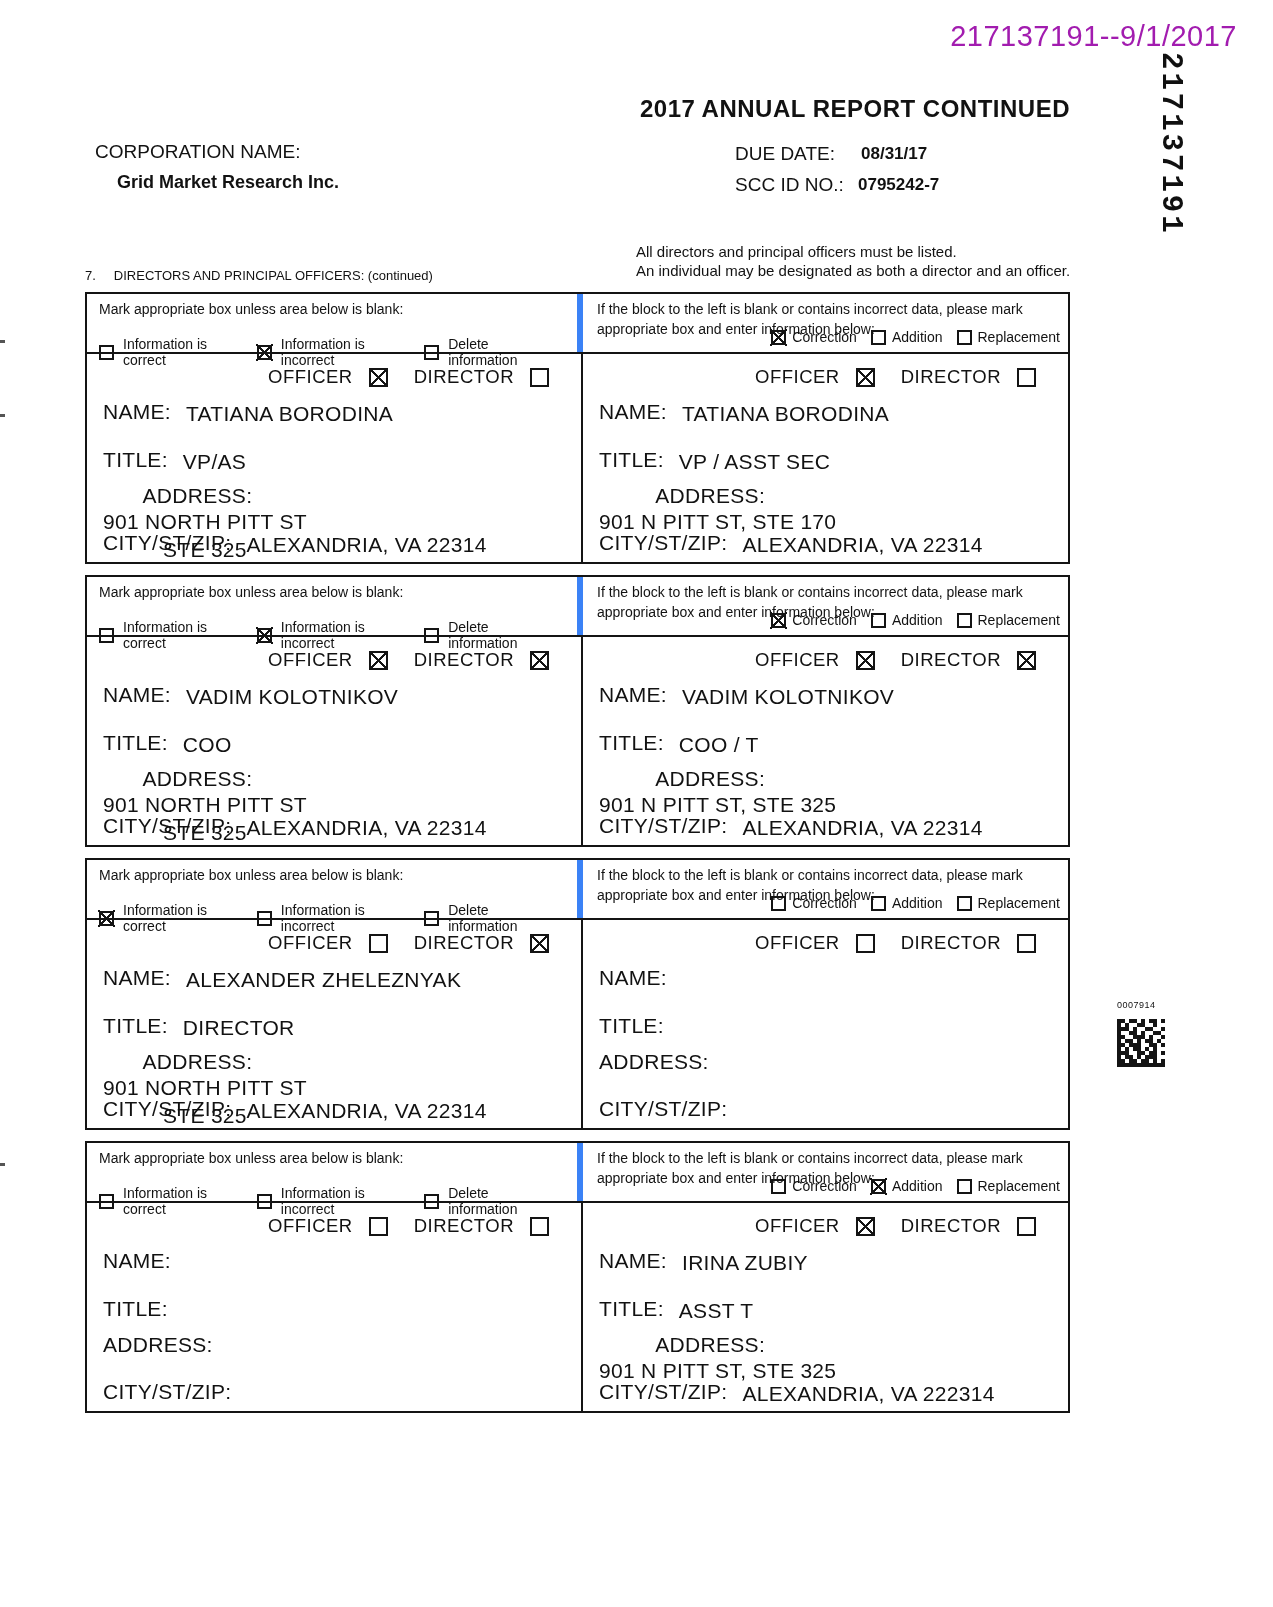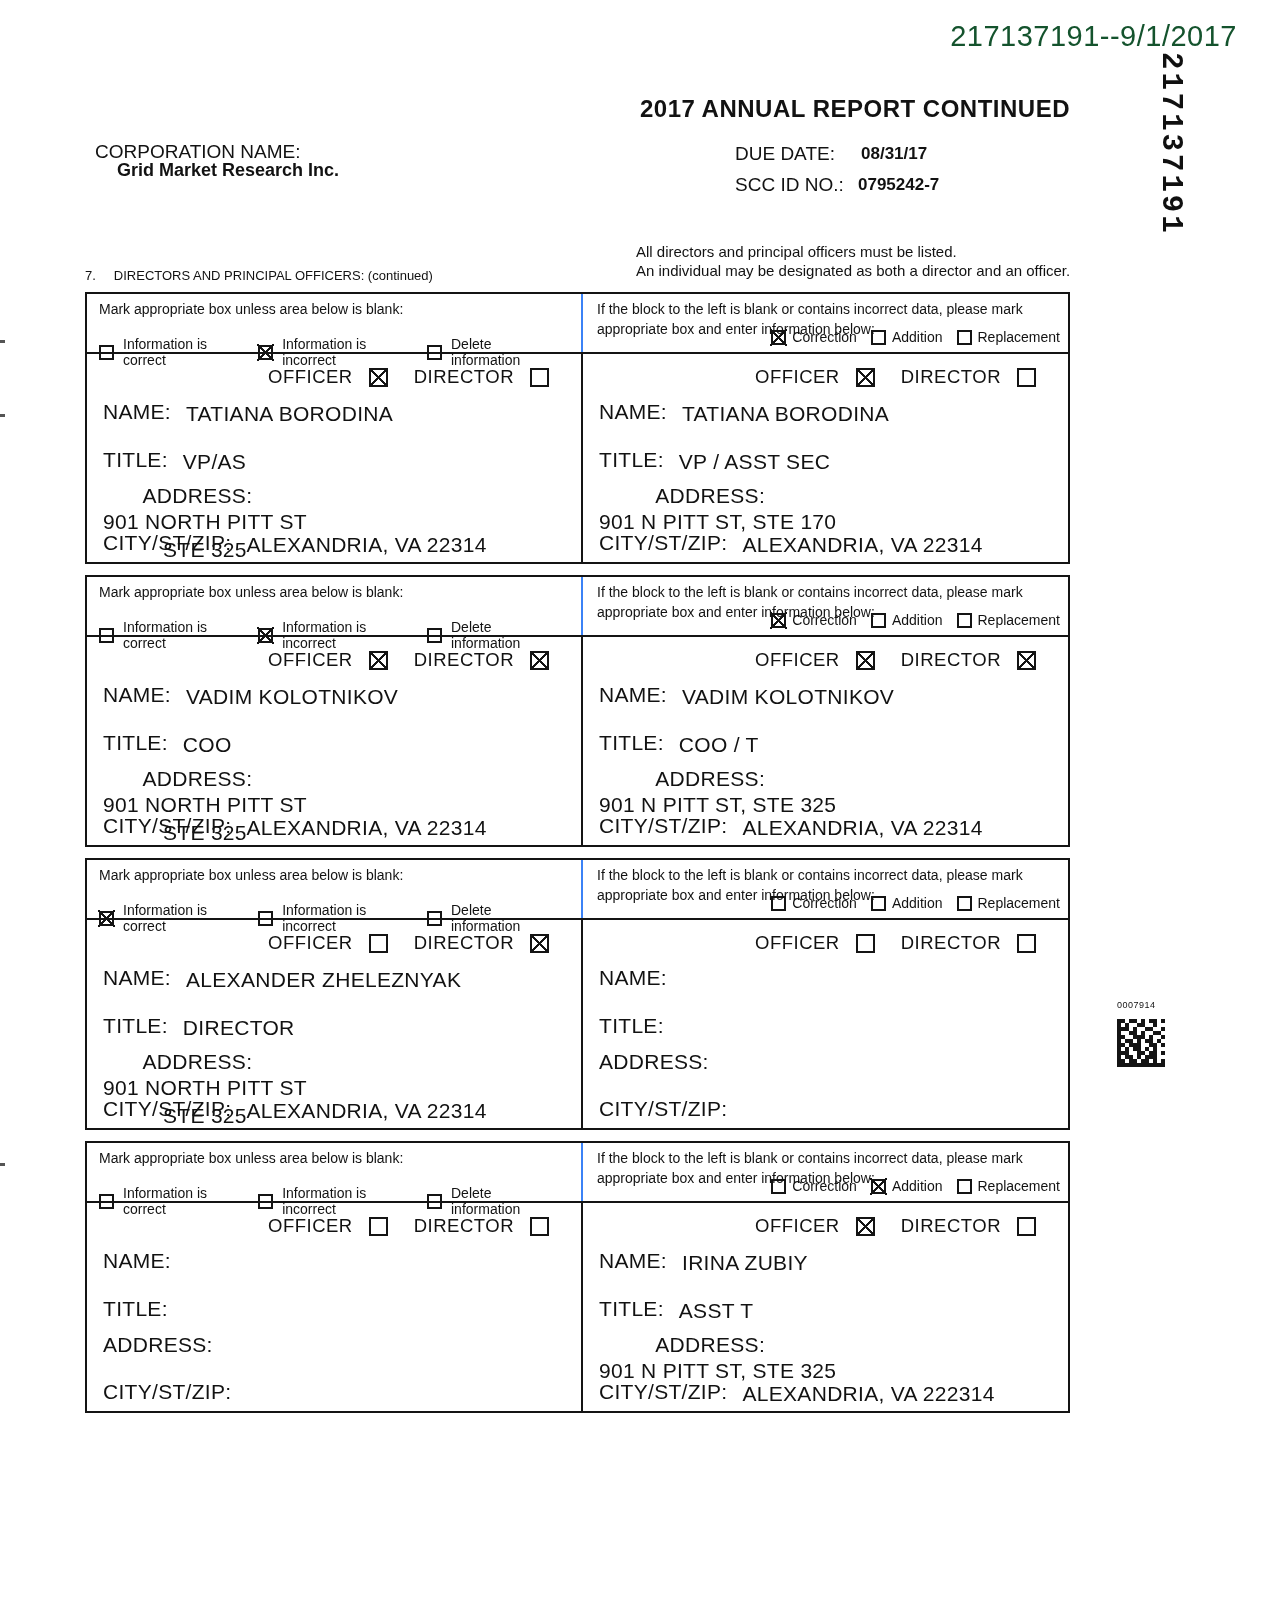--- a/index.html
+++ b/index.html
@@ -2,44 +2,44 @@
 <html><head>
 <meta charset="utf-8">
 <style>
   html,body{margin:0;padding:0;background:#fff;}
   body{
     width:1273px;height:1607px;position:relative;overflow:hidden;
     font-family:"Liberation Sans", sans-serif;color:#121212;
     -webkit-font-smoothing:antialiased;
   }
   
-  .stamp-top{position:absolute;top:20px;right:36px;font-size:29px;letter-spacing:.5px;color:#14532d;}
+  .stamp-top{position:absolute;top:20px;right:36px;font-size:29px;letter-spacing:.5px;color:#a21caf;}
   .stamp-vert{
     position:absolute;top:52px;right:86px;
     writing-mode:vertical-rl;text-orientation:mixed;
     font-family:"Liberation Mono", monospace;font-weight:bold;
     font-size:29px;letter-spacing:3px;color:#101010;
   }
   .doc-title{position:absolute;top:76px;left:85px;width:985px;text-align:right;
     font-size:24px;font-weight:bold;letter-spacing:.5px;margin-top:19px;}
   .corp-label{position:absolute;top:141px;left:95px;font-size:19px;}
-  .corp-name{position:absolute;top:160px;left:117px;font-size:18px;font-weight:bold;}
+  .corp-name{position:absolute;top:172px;left:117px;font-size:18px;font-weight:bold;}
   .duedate-label{position:absolute;top:143px;left:735px;font-size:19px;}
   .duedate-value{position:absolute;top:144px;left:861px;font-size:17px;font-weight:bold;}
   .sccid-label{position:absolute;top:174px;left:735px;font-size:19px;}
   .sccid-value{position:absolute;top:175px;left:858px;font-size:17px;font-weight:bold;}
   .list-note{position:absolute;top:243px;left:636px;font-size:15px;line-height:1.25;}
   .section-heading{position:absolute;top:268px;left:85px;font-size:13px;}
   .section-heading .num{margin-right:18px;}
 
   
   .form-table{position:absolute;left:85px;top:292px;width:985px;}
   .block{position:relative;height:272px;border:2px solid #141414;margin-bottom:11px;box-sizing:border-box;}
   .block-header{height:60px;border-bottom:2px solid #141414;display:flex;box-sizing:border-box;}
-  .bh-left{width:496px;border-right:2px solid #3b82f6;box-sizing:border-box;padding:7px 10px 0 12px;position:relative;}
+  .bh-left{width:496px;border-right:6px solid #3b82f6;box-sizing:border-box;padding:7px 10px 0 12px;position:relative;}
   .bh-right{flex:1;position:relative;box-sizing:border-box;padding:6px 10px 0 14px;}
   .bh-title{font-size:14px;}
   .rh-text{font-size:14px;line-height:1.4;max-width:462px;}
   .bh-checks{display:flex;align-items:center;margin-top:19px;font-size:14px;}
   .bh-checks .cb-item{display:flex;align-items:center;margin-right:22px;}
   .bh-right .bh-checks{position:absolute;right:8px;bottom:7px;margin-top:0;}
   .bh-right .bh-checks .cb-item{margin-right:0;margin-left:14px;}
   .cb{width:15px;height:15px;border:2px solid #141414;display:inline-block;flex:none;position:relative;margin-right:9px;box-sizing:border-box;}
   .bh-right .cb{margin-right:6px;}
   .cb.checked::before{content:"";position:absolute;inset:-3px;

